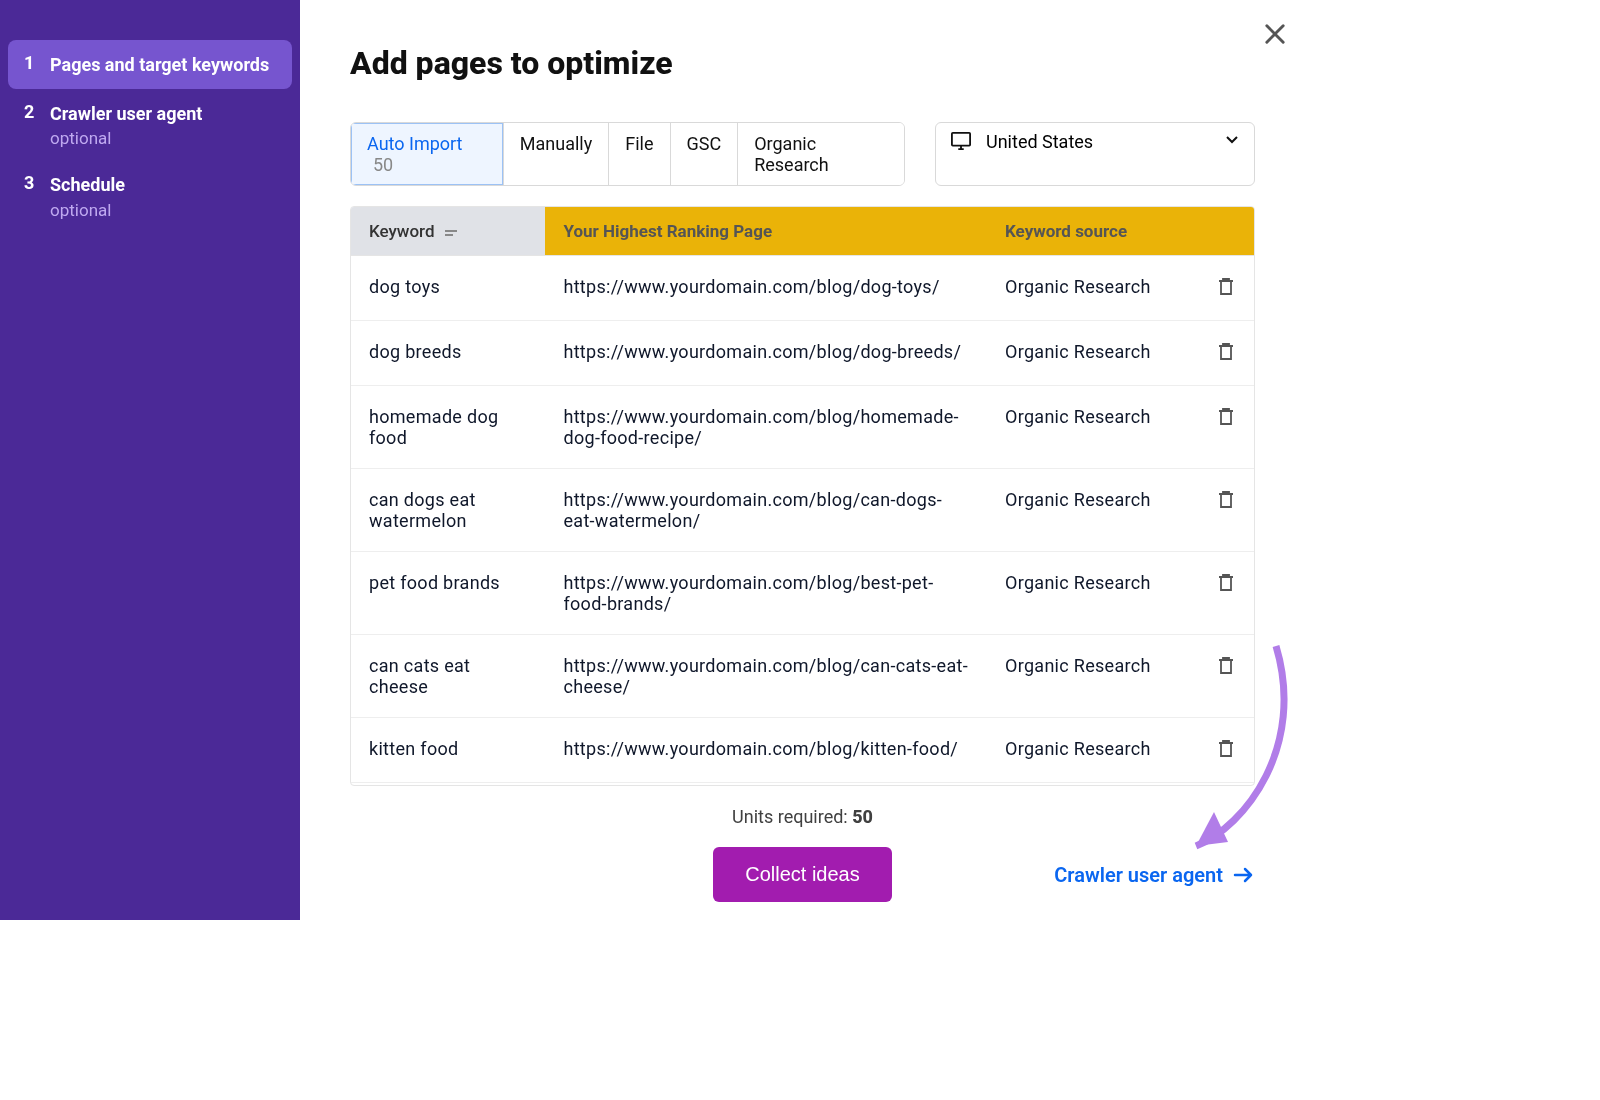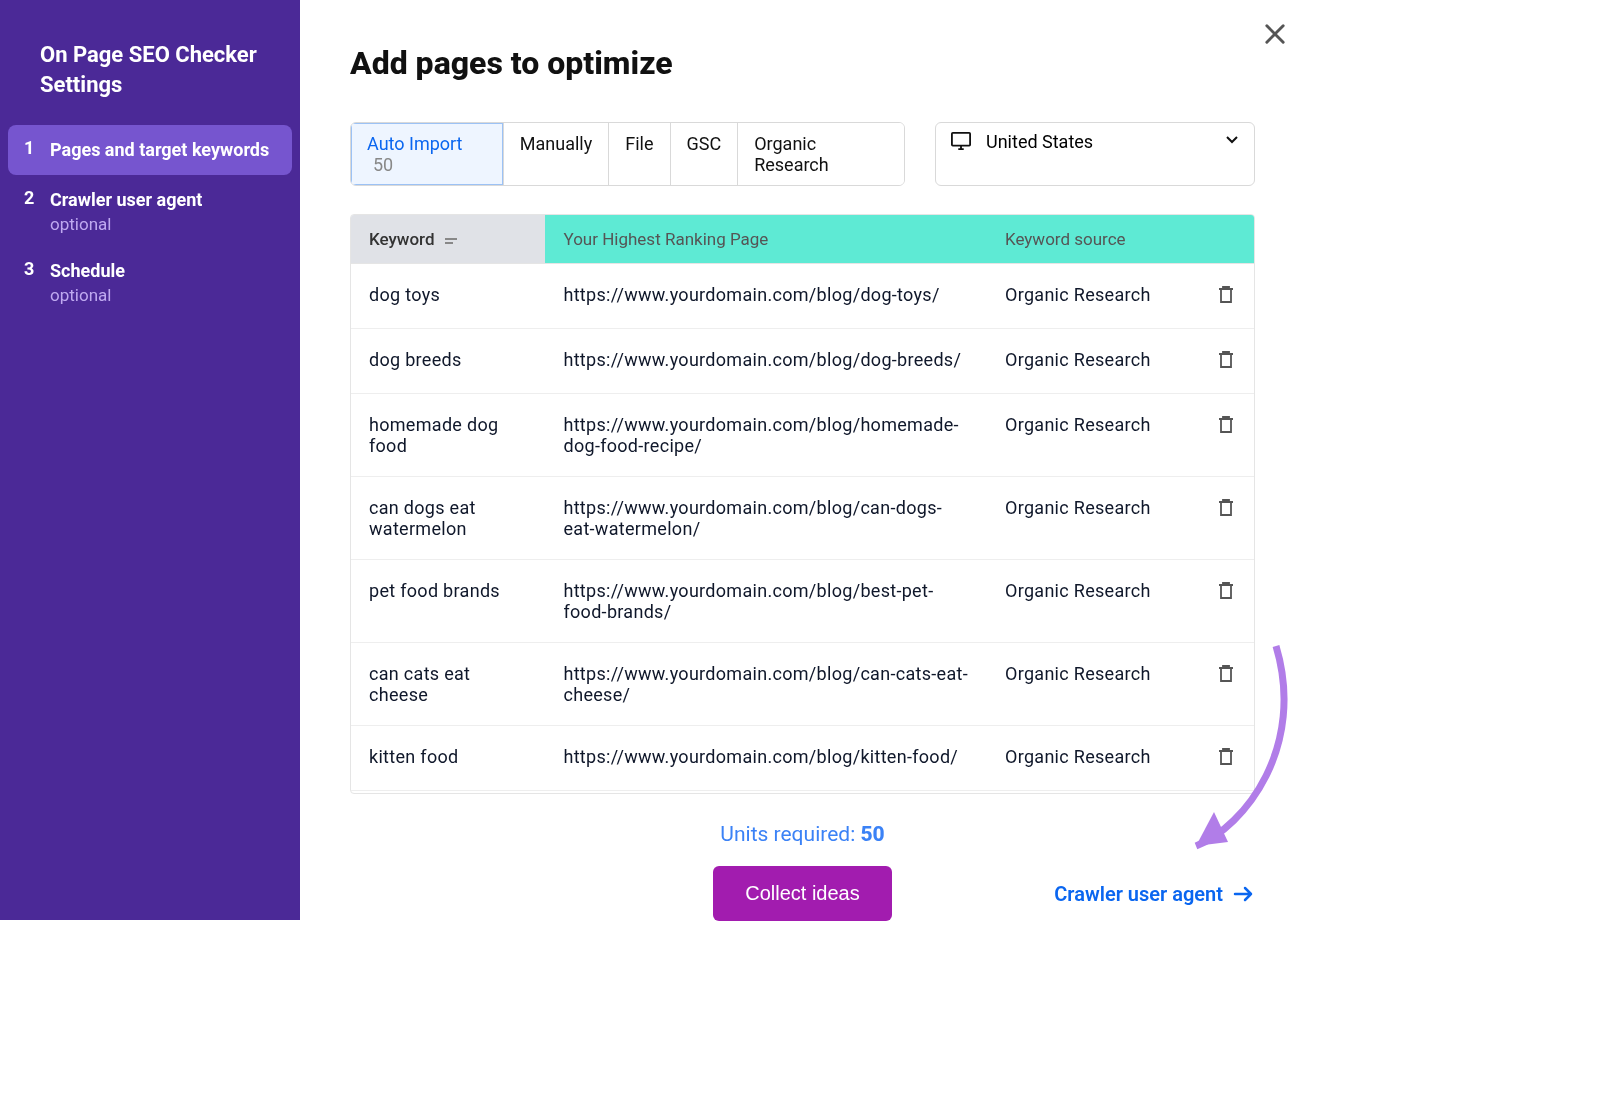--- a/index.html
+++ b/index.html
@@ -72,21 +72,21 @@
   .close-btn svg { width: 100%; height: 100%; }
   .page-title {
     font-size: 32px;
     font-weight: 800;
     color: #111;
     margin-bottom: 40px;
   }
   .controls-row {
     display: flex;
     gap: 30px;
-    margin-bottom: 28px;
+    margin-bottom: 20px;
   }
   .tabs {
     display: flex;
     border: 1px solid #d9d9d9;
     border-radius: 6px;
     overflow: hidden;
   }
   .tab {
     padding: 10px 16px;
     font-size: 18px;
@@ -121,23 +121,23 @@
     height: 580px;
     overflow: hidden;
     position: relative;
   }
   .table-scroll {
     height: 100%;
     overflow-y: auto;
   }
   table { width: 100%; border-collapse: collapse; }
   thead th {
-    background: #5eead4;
+    background: #eab308;
     text-align: left;
-    font-weight: 400;
+    font-weight: 700;
     font-size: 17px;
     color: #555;
     padding: 14px 18px;
     border-bottom: 1px solid #e5e5e5;
     position: sticky;
     top: 0;
   }
   thead th:first-child {
     background: #e0e2e7;
     color: #333;
@@ -163,24 +163,24 @@
   }
   tbody td.kw-cell { width: 185px; }
   tbody td.url-cell { width: 420px; }
   tbody td.src-cell { width: 200px; }
   tbody td.del-cell { width: 46px; text-align: center; }
   .trash { cursor: pointer; color: #555; }
   .trash svg { width: 18px; height: 20px; }
   .table-scroll::-webkit-scrollbar { width: 10px; }
   .table-scroll::-webkit-scrollbar-thumb { background: #c9c9c9; border-radius: 5px; }
   .footer {
-    margin-top: 28px;
+    margin-top: 20px;
     text-align: center;
-    font-size: 21px;
-    color: #3b82f6;
+    font-size: 18px;
+    color: #404040;
   }
   .footer strong { font-weight: 800; }
   .action-row {
     margin-top: 20px;
     display: flex;
     align-items: center;
     justify-content: center;
     position: relative;
   }
   .collect-btn {
@@ -211,21 +211,20 @@
     left: 856px;
     width: 160px;
     height: 230px;
   }
 </style>
 </head>
 <body>
 
 <div class="app">
   <aside class="sidebar">
-    <div class="sidebar-title">On Page SEO Checker Settings</div>
     <ul class="sidebar-steps">
       <li class="sidebar-step active">
         <span class="step-num">1</span>
         <span class="step-label">Pages and target keywords</span>
       </li>
       <li class="sidebar-step">
         <span class="step-num">2</span>
         <span>
           <span class="step-label">Crawler user agent</span>
           <span class="step-optional">optional</span>

